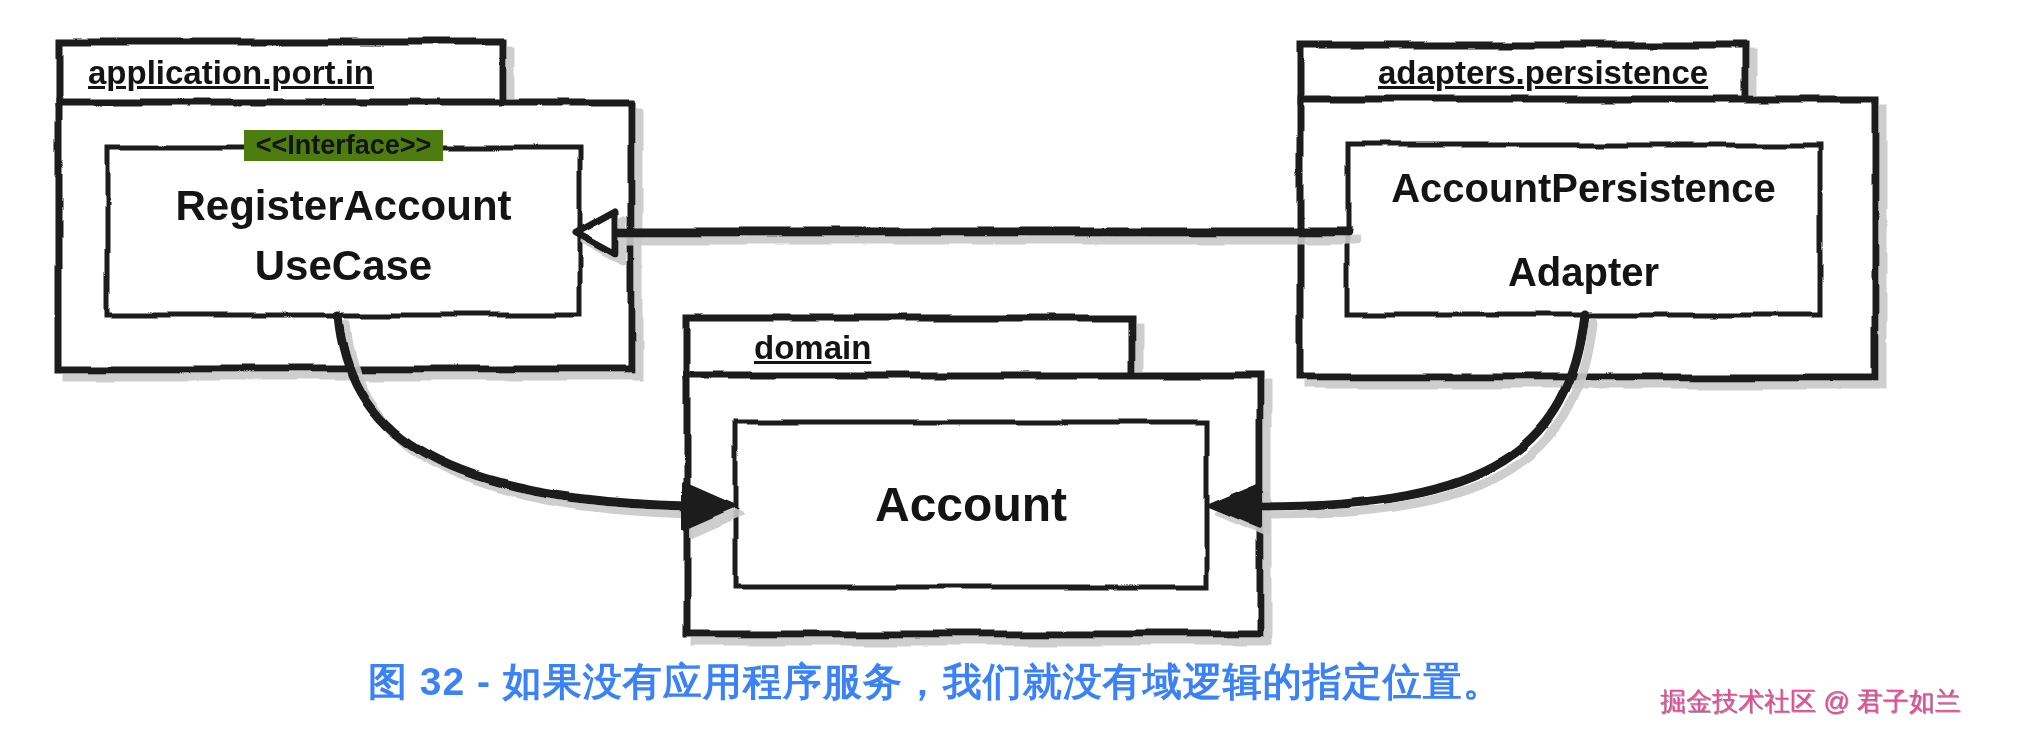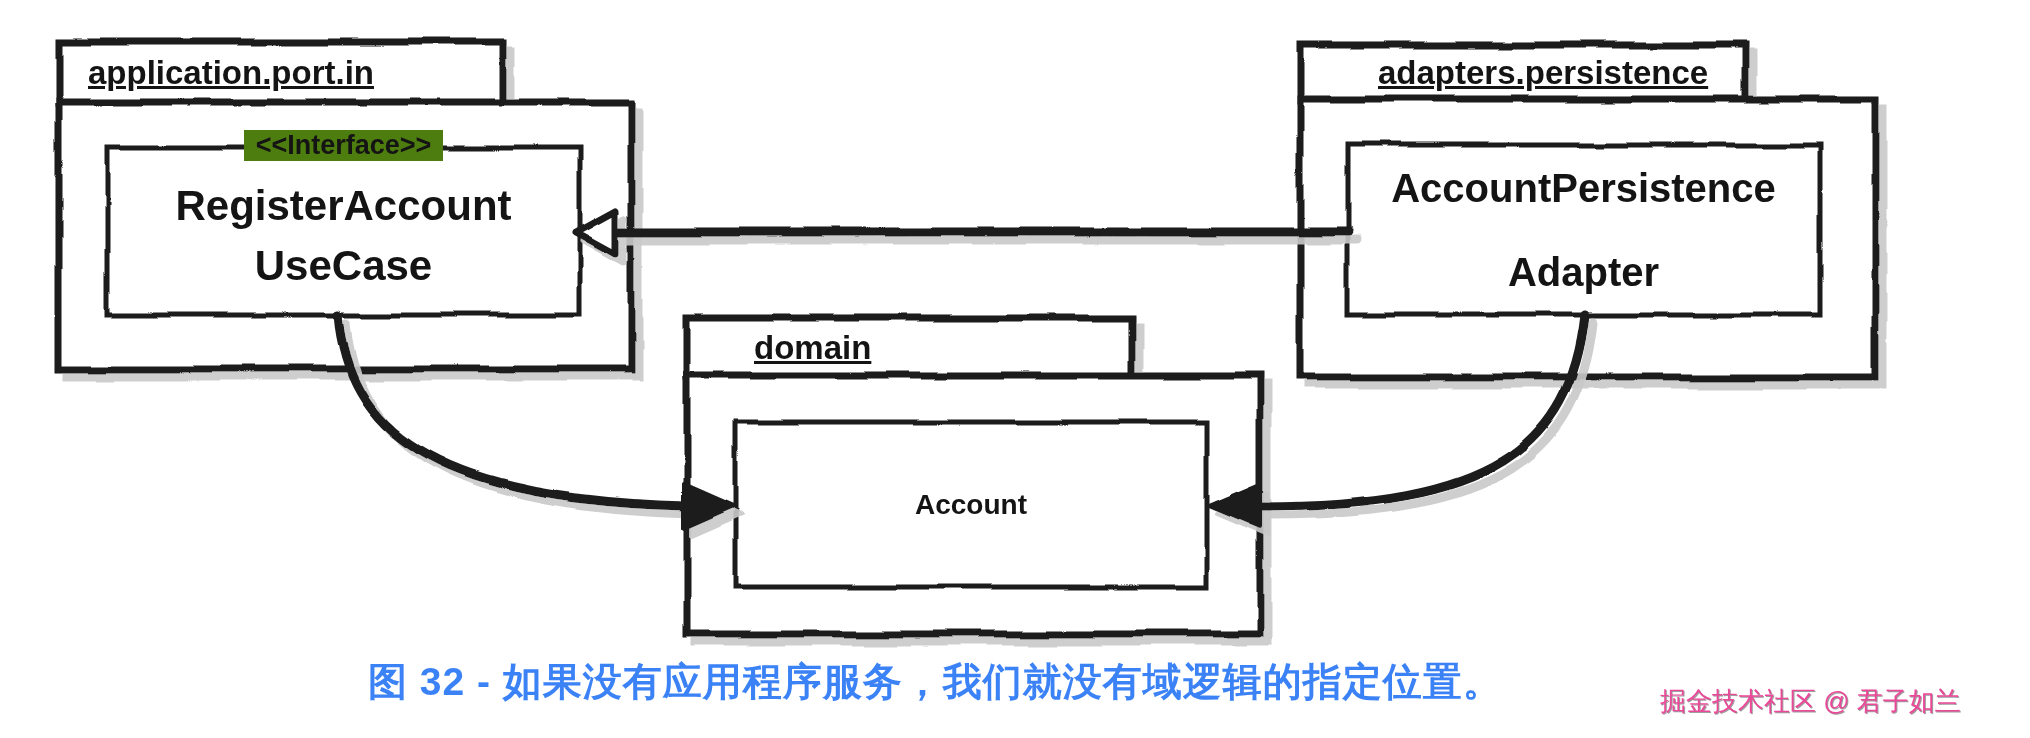--- a/index.html
+++ b/index.html
@@ -36,21 +36,21 @@
     flex-direction: column;
     align-items: center;
     justify-content: center;
     text-align: center;
     font-weight: 700;
     color: #141414;
   }
   .class-name .line { white-space: nowrap; }
   .usecase-name { font-size: 42px; line-height: 60px; }
   .adapter-name { font-size: 40px; line-height: 60px; }
-  .account-name { font-size: 28px; line-height: 50px; }
+  .account-name { font-size: 48px; line-height: 50px; }
   .stereotype-wrap {
     position: absolute;
     left: 107px; top: 130px; width: 473px;
     text-align: center;
   }
   .stereotype {
     display: inline-block;
     background: #4d7c0f;
     padding: 0 12px;
     font-size: 27px;

